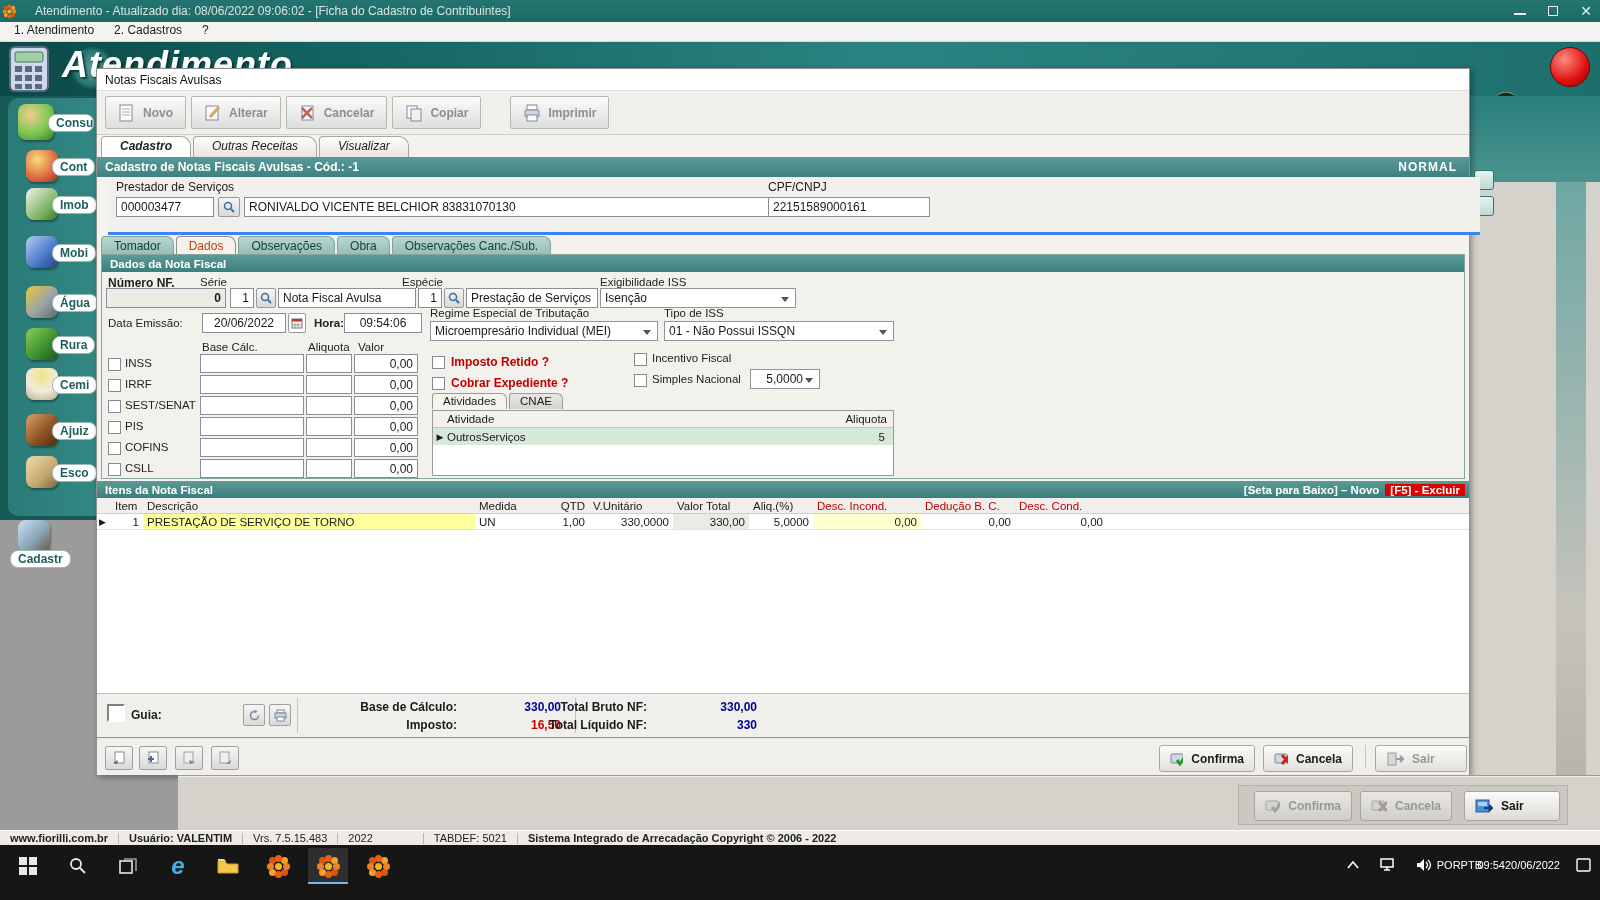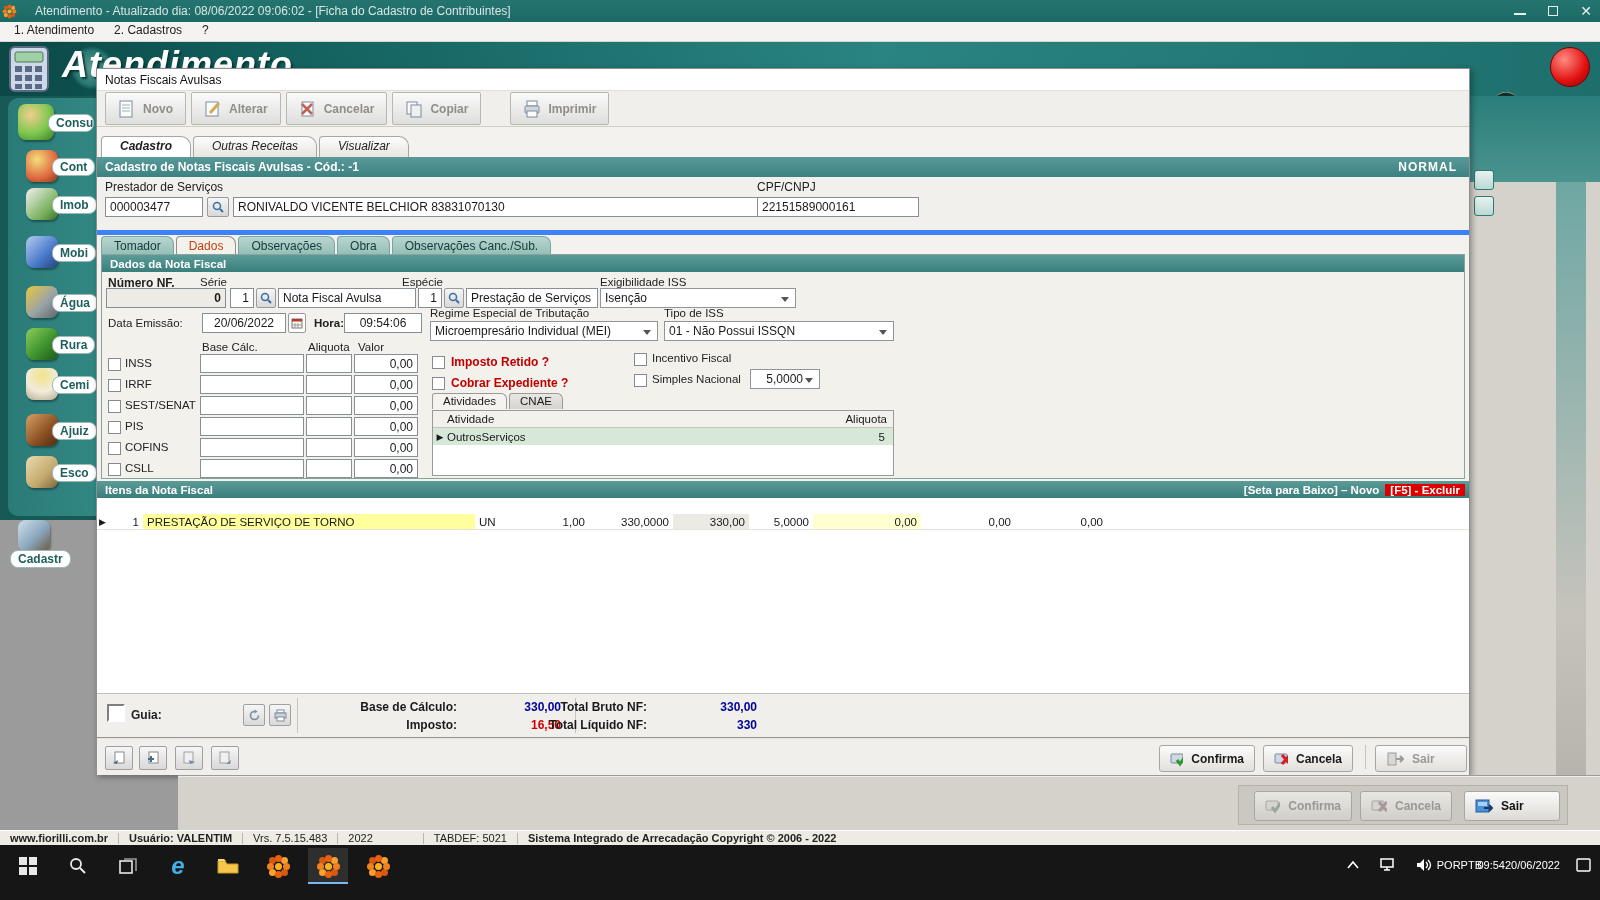--- a/index.html
+++ b/index.html
@@ -34,33 +34,33 @@
   .lowerleft-gray { left:100px; top:775px; width:78px; height:55px; background:#9b9b9b; }
 
   
   .right-top-teal { left:1470px; top:96px; width:130px; height:86px; background:linear-gradient(#2a7e7b,#4b938f); }
   .right-strip { left:1556px; top:182px; width:30px; height:618px; background:linear-gradient(#6ea7a3,#c6c3bc 70%,#b5b2ab); }
   .side-quick { position:absolute; width:20px; height:20px; background:linear-gradient(#e8f2f0,#bcd8d4); border:1px solid #2c7a76; border-radius:3px; }
 
   
   .iw { left:96px; top:68px; width:1374px; height:707px; background:#f4f2ee; border:1px solid #8f8f8f; box-shadow:2px 2px 6px rgba(0,0,0,.35); }
   .iw-title { position:absolute; left:0; top:0; width:100%; height:22px; background:#fff; border-bottom:1px solid #e0ded9; display:flex; align-items:center; padding:0 8px; color:#111; }
-  .iw-toolbar { position:absolute; left:0; top:22px; width:100%; height:36px; background:#f1efec; border-bottom:1px solid #cfcdc8; display:flex; align-items:center; padding:8px 8px; }
+  .iw-toolbar { position:absolute; left:0; top:22px; width:100%; height:44px; background:#f1efec; border-bottom:1px solid #cfcdc8; display:flex; align-items:center; padding:8px 8px; }
   .tbtn { height:33px; background:linear-gradient(#fafafa,#dededd); border:1px solid #b9b7b2; border-radius:2px; display:flex; align-items:center; gap:7px; padding:0 12px; margin-right:5px; color:#8f8d89; font-weight:bold; }
   .tbtn svg { opacity:.85; }
   .gap24 { width:24px; }
 
   .iw-maintabs { position:absolute; left:4px; top:66px; height:22px; display:flex; align-items:flex-end; gap:2px; }
   .mtab { height:21px; padding:2px 18px; font-style:italic; border:1px solid #a8a6a1; border-bottom:none; border-radius:4px 10px 0 0; background:linear-gradient(#fdfdfc,#e7e5e0); color:#222; }
   .mtab.active { background:#fff; font-weight:bold; }
 
   .iw-secbar { position:absolute; left:0; top:88px; width:100%; height:20px; background:linear-gradient(#59999a,#3c8280); color:#fff; display:flex; align-items:center; padding:0 12px 0 8px; font-weight:bold; }
   .iw-secbar .spacer { flex:1; }
 
-  .iw-prest { position:absolute; left:0; top:108px; width:100%; height:58px; background:#f2f0ec; border-bottom:5px solid #3b82f6; }
+  .iw-prest { position:absolute; left:11px; top:108px; width:100%; height:58px; background:#f2f0ec; border-bottom:3px solid #3b82f6; }
   .flabel { position:absolute; color:#222; }
   .inp { position:absolute; background:#fff; border:1px solid #888e96; height:20px; display:flex; align-items:center; padding:0 4px; white-space:nowrap; overflow:hidden; }
   .inp.ro { background:#ecebe5; }
   .inp.right { justify-content:flex-end; }
   .inp.center { justify-content:center; }
   .sbtn { position:absolute; width:22px; height:20px; background:linear-gradient(#f6f6f6,#d8d8d8); border:1px solid #9a9a9a; border-radius:2px; display:flex; align-items:center; justify-content:center; }
   .sel { position:absolute; background:#fff; border:1px solid #8f959c; height:20px; display:flex; align-items:center; padding:0 18px 0 4px; white-space:nowrap; overflow:hidden; }
   .sel:after { content:""; position:absolute; right:6px; top:8px; border-left:4px solid transparent; border-right:4px solid transparent; border-top:5px solid #555; }
 
   .iw-dtabs { position:absolute; left:4px; top:166px; height:20px; display:flex; gap:2px; align-items:flex-end; }
@@ -438,20 +438,33 @@
       </div>
     </div>
 
     <div class="iw-itens">
       <div class="it-bar">
         <span>Itens da Nota Fiscal</span>
         <span class="spacer"></span>
         <span>[Seta para Baixo] – Novo</span>
         <span class="chip-red">[F5] - Excluir</span>
       </div>
+      <div class="trow thead">
+        <span class="c c0"></span>
+        <span class="c c1">Item</span>
+        <span class="c c2">Descrição</span>
+        <span class="c c3">Medida</span>
+        <span class="c c4 r">QTD</span>
+        <span class="c c5">V.Unitário</span>
+        <span class="c c6">Valor Total</span>
+        <span class="c c7">Aliq.(%)</span>
+        <span class="c c8 redcol">Desc. Incond.</span>
+        <span class="c c9 redcol">Dedução B. C.</span>
+        <span class="c c10 redcol">Desc. Cond.</span>
+      </div>
       <div class="trow tdata">
         <span class="c c0" style="font-size:9px;padding:0 2px;">▶</span>
         <span class="c c1 r">1</span>
         <span class="c c2 cell-yellow">PRESTAÇÃO DE SERVIÇO DE TORNO</span>
         <span class="c c3">UN</span>
         <span class="c c4 r">1,00</span>
         <span class="c c5 r">330,0000</span>
         <span class="c c6 r cell-gray">330,00</span>
         <span class="c c7 r">5,0000</span>
         <span class="c c8 r cell-payellow">0,00</span>

